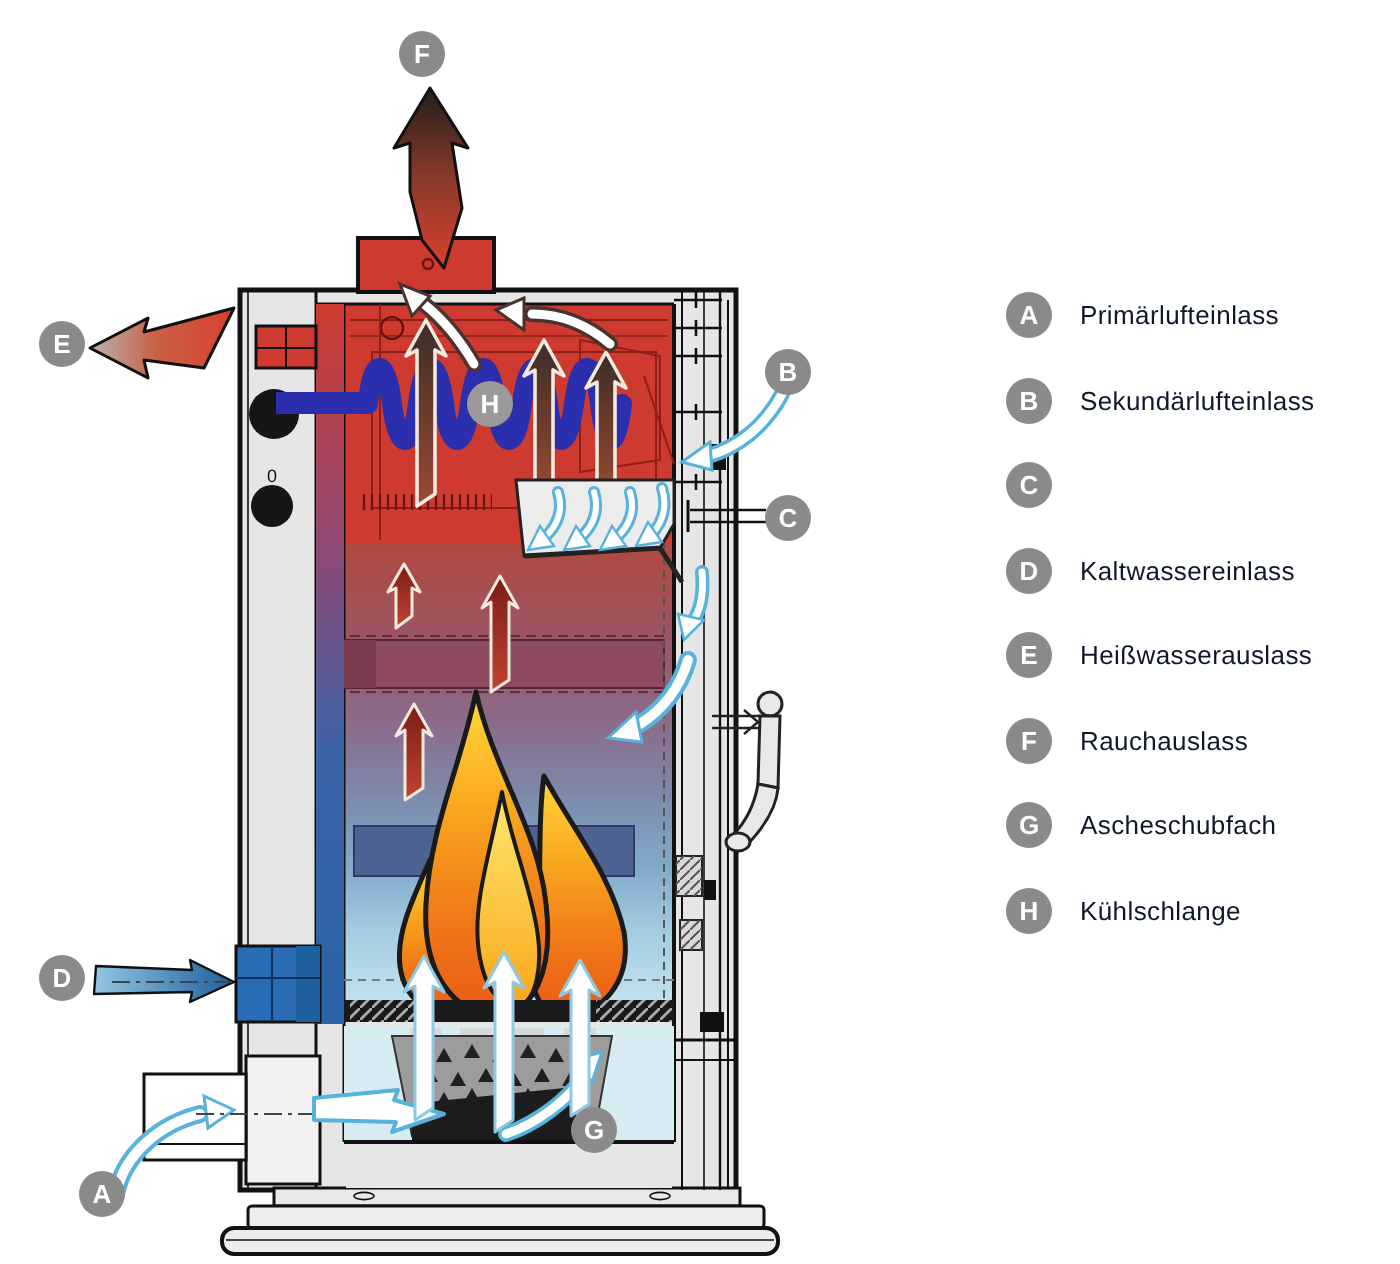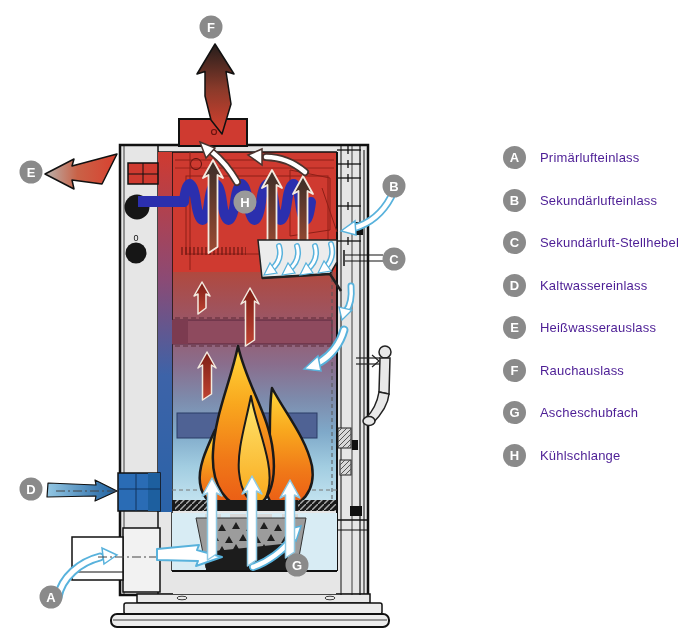--- a/index.html
+++ b/index.html
@@ -12,21 +12,21 @@
     position:absolute;left:503px;top:146px;
     display:flex;flex-direction:column;gap:19.5px;
   }
   .legend-row{display:flex;align-items:center;gap:14px;height:23px;}
   .legend-circle{
     width:23px;height:23px;border-radius:50%;
     background:#8a8a8a;color:#ffffff;
     display:flex;align-items:center;justify-content:center;
     font-size:13px;font-weight:bold;flex:0 0 auto;
   }
-  .legend-label{font-size:13px;color:#4c1d95;letter-spacing:.2px;}
+  .legend-label{font-size:13px;color:#0f172a;letter-spacing:.2px;}
   .callout-letter{
     font-family:"Liberation Sans",sans-serif;font-size:13px;font-weight:bold;fill:#ffffff;
     text-anchor:middle;
   }
   .dial{font-family:"Liberation Sans",sans-serif;font-size:9px;fill:#111;text-anchor:middle;}
 </style>
 </head>
 <body>
 
 <div class="canvas">
@@ -381,21 +381,20 @@
     <div class="legend-row">
       <span class="legend-circle">A</span>
       <span class="legend-label">Primärlufteinlass</span>
     </div>
     <div class="legend-row">
       <span class="legend-circle">B</span>
       <span class="legend-label">Sekundärlufteinlass</span>
     </div>
     <div class="legend-row">
       <span class="legend-circle">C</span>
-      <span class="legend-label">Sekundärluft-Stellhebel</span>
     </div>
     <div class="legend-row">
       <span class="legend-circle">D</span>
       <span class="legend-label">Kaltwassereinlass</span>
     </div>
     <div class="legend-row">
       <span class="legend-circle">E</span>
       <span class="legend-label">Heißwasserauslass</span>
     </div>
     <div class="legend-row">

